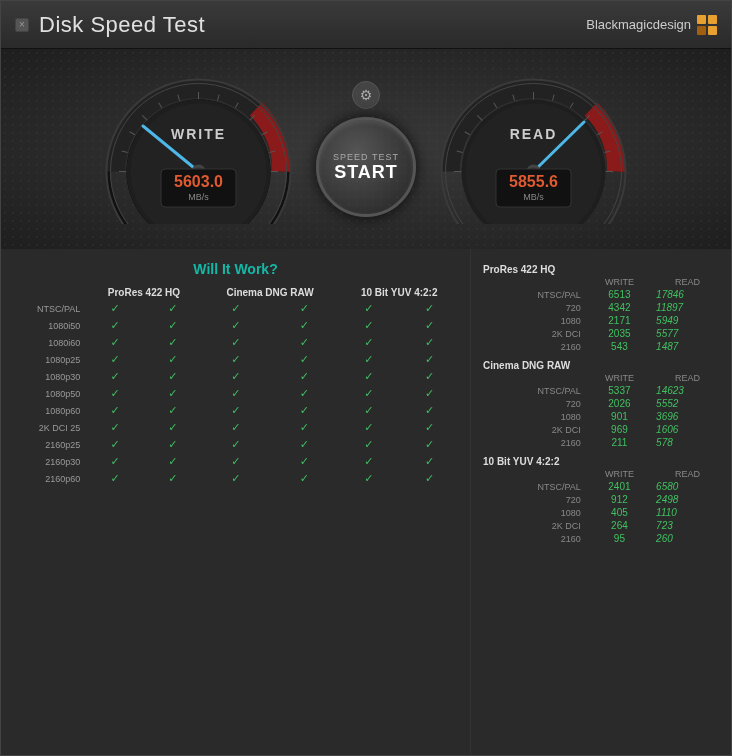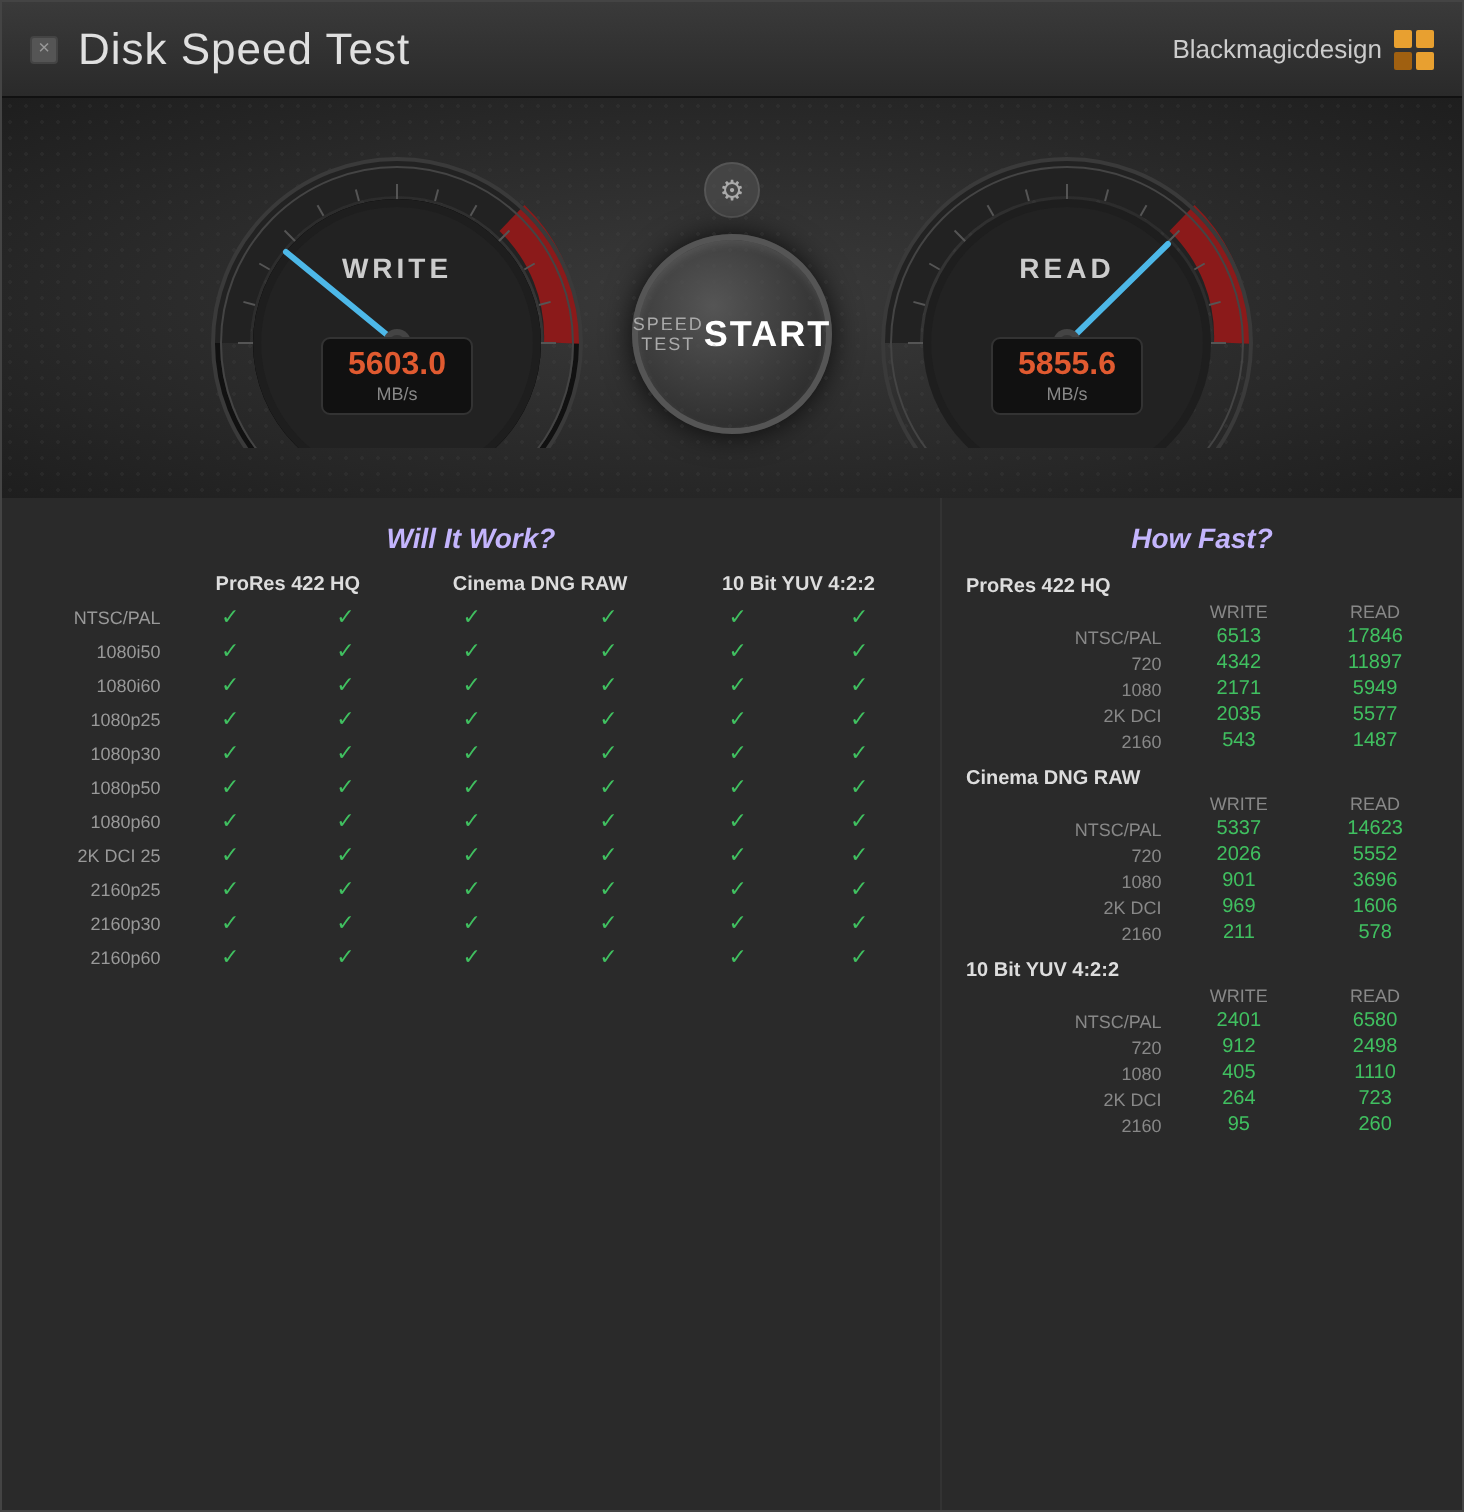--- a/index.html
+++ b/index.html
@@ -139,21 +139,21 @@
     }
 
     .start-btn {
       width: 100px;
       height: 100px;
       background: radial-gradient(circle at 40% 35%, #555, #222);
       border-radius: 50%;
       border: 3px solid #555;
       box-shadow: 0 0 15px rgba(0,0,0,0.8), inset 0 2px 4px rgba(255,255,255,0.1);
       display: flex;
-      flex-direction: row;
+      flex-direction: column;
       align-items: center;
       justify-content: center;
       cursor: pointer;
       color: #e0e0e0;
       text-align: center;
     }
 
     .start-btn .speed-test-label {
       font-size: 9px;
       color: #aaa;
@@ -182,26 +182,25 @@
       overflow: hidden;
     }
 
     .right-panel {
       flex: 0 0 260px;
       padding: 12px 10px;
       overflow: hidden;
     }
 
     .panel-title {
-      color: #c4b5fd;
+      color: #14b8a6;
       font-size: 14px;
       font-weight: 600;
       text-align: center;
       margin-bottom: 8px;
-      font-style: italic;
     }
 
     
     .will-it-work-table {
       width: 100%;
       border-collapse: collapse;
       font-size: 10px;
     }
 
     .will-it-work-table th {
@@ -278,22 +277,23 @@
     }
 
     .write-val {
       color: #40c060;
       text-align: center;
       font-size: 10px;
     }
 
     .read-val {
       color: #40c060;
-      text-align: center;
-      font-size: 10px;
+      text-align: left;
+      font-size: 10px;
+      font-style: italic;
     }
 
     .section-divider {
       height: 4px;
     }
 
     
     .gauges-section::before {
       content: '';
       position: absolute;
@@ -534,21 +534,20 @@
               <td><span class="check">✓</span></td>
               <td><span class="check">✓</span></td>
               <td><span class="check">✓</span></td>
               <td><span class="check">✓</span></td>
             </tr>
           </tbody>
       </table>
     </div>
 
     <div class="right-panel">
-      <div class="panel-title">How Fast?</div>
       <table class="how-fast-table">
         <tbody id="how-fast-body">
         <tr>
               <td class="section-label" colspan="3">ProRes 422 HQ</td>
             </tr>
             <tr>
               <td></td>
               <td class="col-header">WRITE</td>
               <td class="col-header">READ</td>
             </tr>

